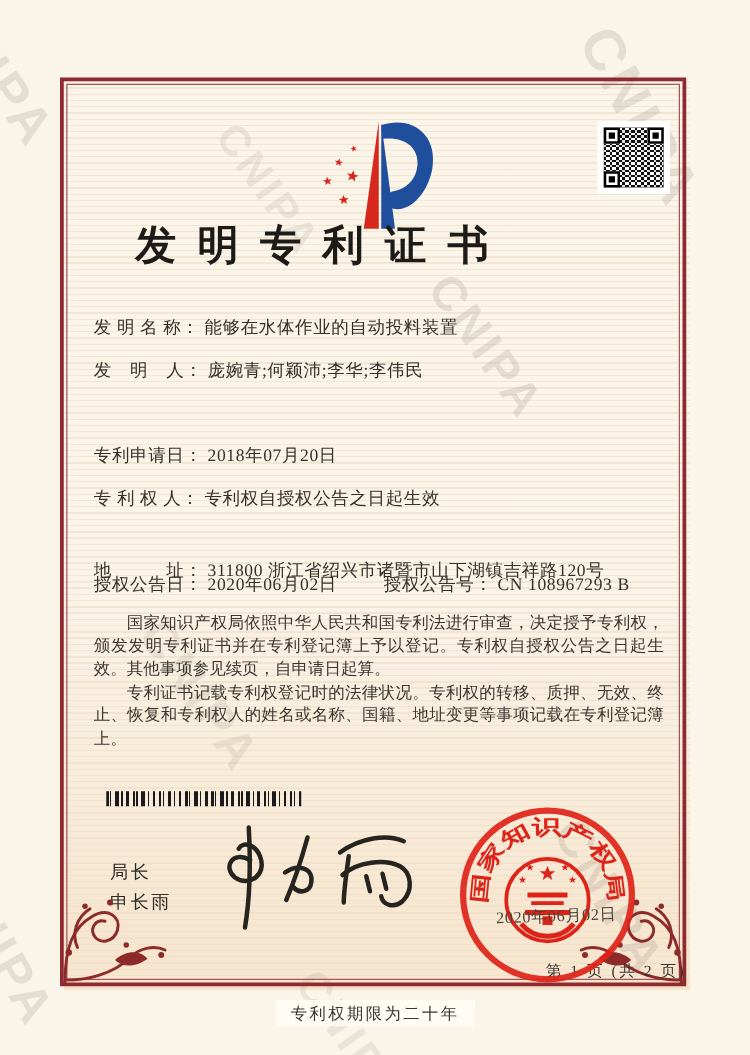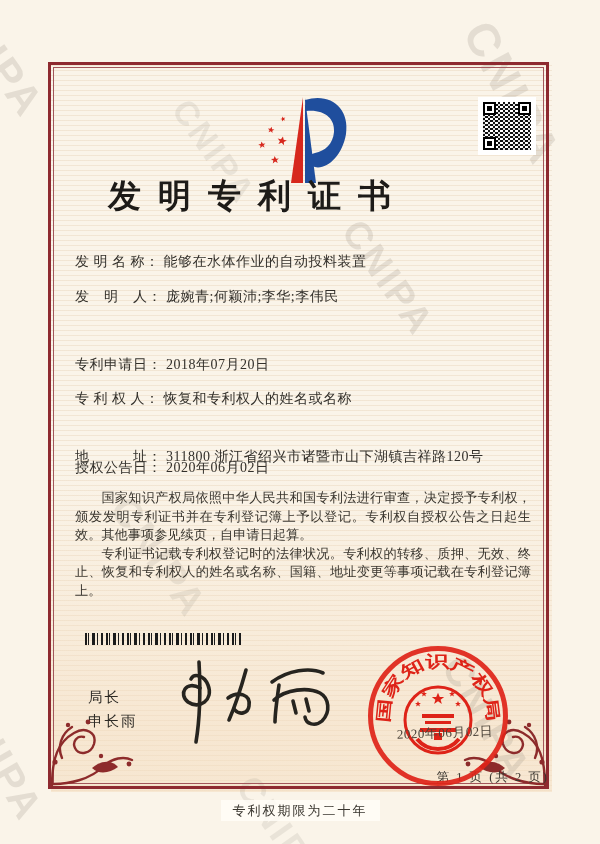--- a/index.html
+++ b/index.html
@@ -139,27 +139,30 @@
   <div class="abs frow" style="top:253px;">
     <span>发 明 名 称：</span><span class="val">能够在水体作业的自动投料装置</span>
   </div>
   <div class="abs frow" style="top:288px;">
     <span>发　明　人：</span><span class="val">庞婉青;何颖沛;李华;李伟民</span>
   </div>
   <div class="abs frow" style="top:356px;">
     <span>专利申请日：</span><span class="val">2018年07月20日</span>
   </div>
   <div class="abs frow" style="top:390px;">
-    <span>专 利 权 人：</span><span class="val">恢复和专利权人的姓名或名称</span>
+    <span>专 利 权 人：</span><span class="val">专利权自授权公告之日起生效</span>
   </div>
   <div class="abs frow" style="top:424px;margin-top:24px;">
     <span>地　　　址：</span><span class="val">311800 浙江省绍兴市诸暨市山下湖镇吉祥路120号</span>
   </div>
   <div class="abs frow" style="top:459px;">
     <span>授权公告日：</span><span class="val">2020年06月02日</span>
+    <span class="pair2">
+      <span>授权公告号：</span><span class="val">CN 108967293 B</span>
+    </span>
   </div>
 
   <div class="abs paras">
     <p>国家知识产权局依照中华人民共和国专利法进行审查，决定授予专利权，颁发发明专利证书并在专利登记簿上予以登记。专利权自授权公告之日起生效。其他事项参见续页，自申请日起算。</p>
     <p>专利证书记载专利权登记时的法律状况。专利权的转移、质押、无效、终止、恢复和专利权人的姓名或名称、国籍、地址变更等事项记载在专利登记簿上。</p>
   </div>
 
   <div class="abs barcode"></div>
 
   <div class="abs sig-title">局长</div>

